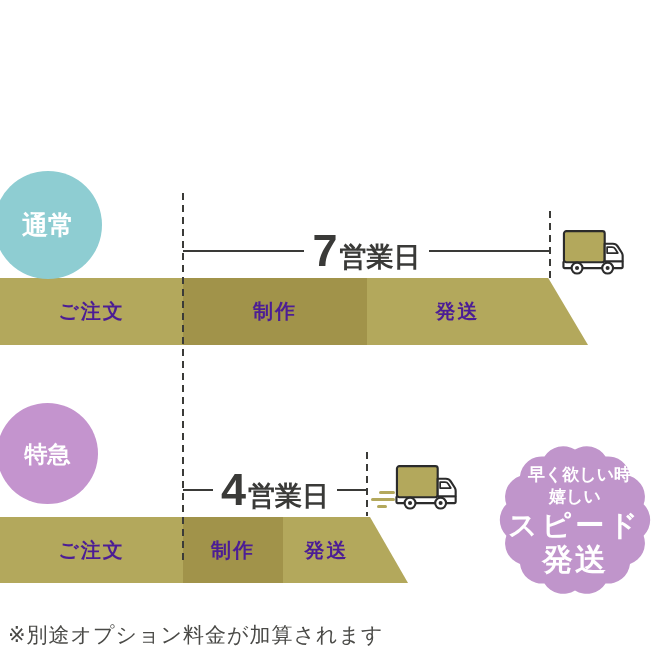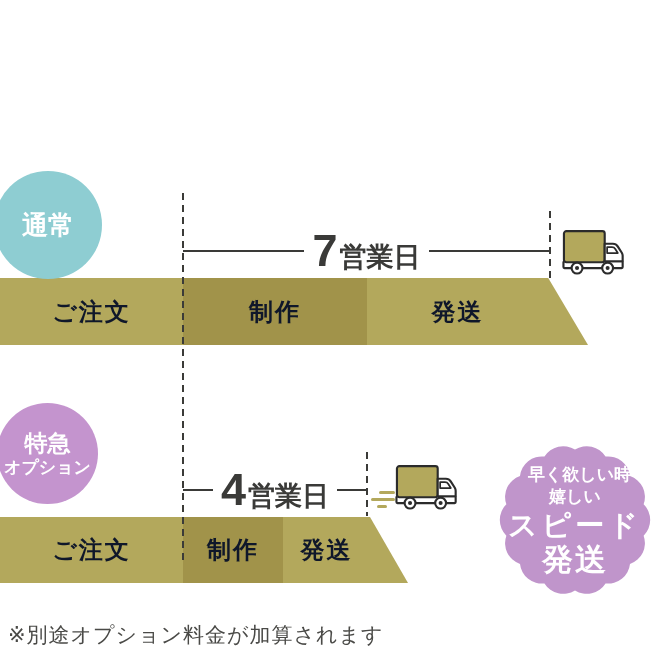--- a/index.html
+++ b/index.html
@@ -32,21 +32,21 @@
   .duration{position:absolute;display:flex;align-items:center;z-index:3;}
   .duration .rule{flex:1;height:2px;background:#3a3a38;}
   .duration .dlabel{display:flex;align-items:baseline;padding:0 8px;white-space:nowrap;}
   .duration .num{font-size:45px;font-weight:600;color:#3a3a38;line-height:1;}
   .duration .unit{font-size:27px;font-weight:600;color:#3a3a38;margin-left:2px;}
   .duration.d1{left:183px;top:227px;width:367px;height:48px;}
   .duration.d2{left:183px;top:466px;width:184px;height:48px;}
   
   .band{position:absolute;left:0;z-index:1;}
   .band .seg{position:absolute;top:0;height:100%;display:flex;align-items:center;justify-content:center;}
-  .band .seg .slabel{color:#0f172a;font-size:24px;font-weight:700;letter-spacing:2px;}
+  .band .seg .slabel{color:#4c1d95;font-size:20px;font-weight:700;letter-spacing:2px;}
   .light{background:#b3a85c;}
   .dark{background:#a1934a;}
   .band1{top:278px;height:67px;width:594px;}
   .band1 .s1{left:0;width:183px;}
   .band1 .s2{left:183px;width:184px;}
   .band1 .s3{left:367px;width:221px;clip-path:polygon(0 0,82% 0,100% 100%,0 100%);
              justify-content:flex-start;}
   .band1 .s3 .slabel{width:181px;text-align:center;}
   .band2{top:517px;height:66px;width:408px;}
   .band2 .s1{left:0;width:183px;}
@@ -122,21 +122,20 @@
     <div class="seg s2 dark">
       <span class="slabel">制作</span>
     </div>
     <div class="seg s3 light">
       <span class="slabel">発送</span>
     </div>
   </div>
 
   <div class="circle purple">
     <span class="l1">特急</span>
-    <span class="l2">オプション</span>
   </div>
 
   <div class="duration d2">
     <span class="rule"></span>
     <span class="dlabel">
       <span class="num">4</span>
       <span class="unit">営業日</span>
     </span>
     <span class="rule"></span>
   </div>

